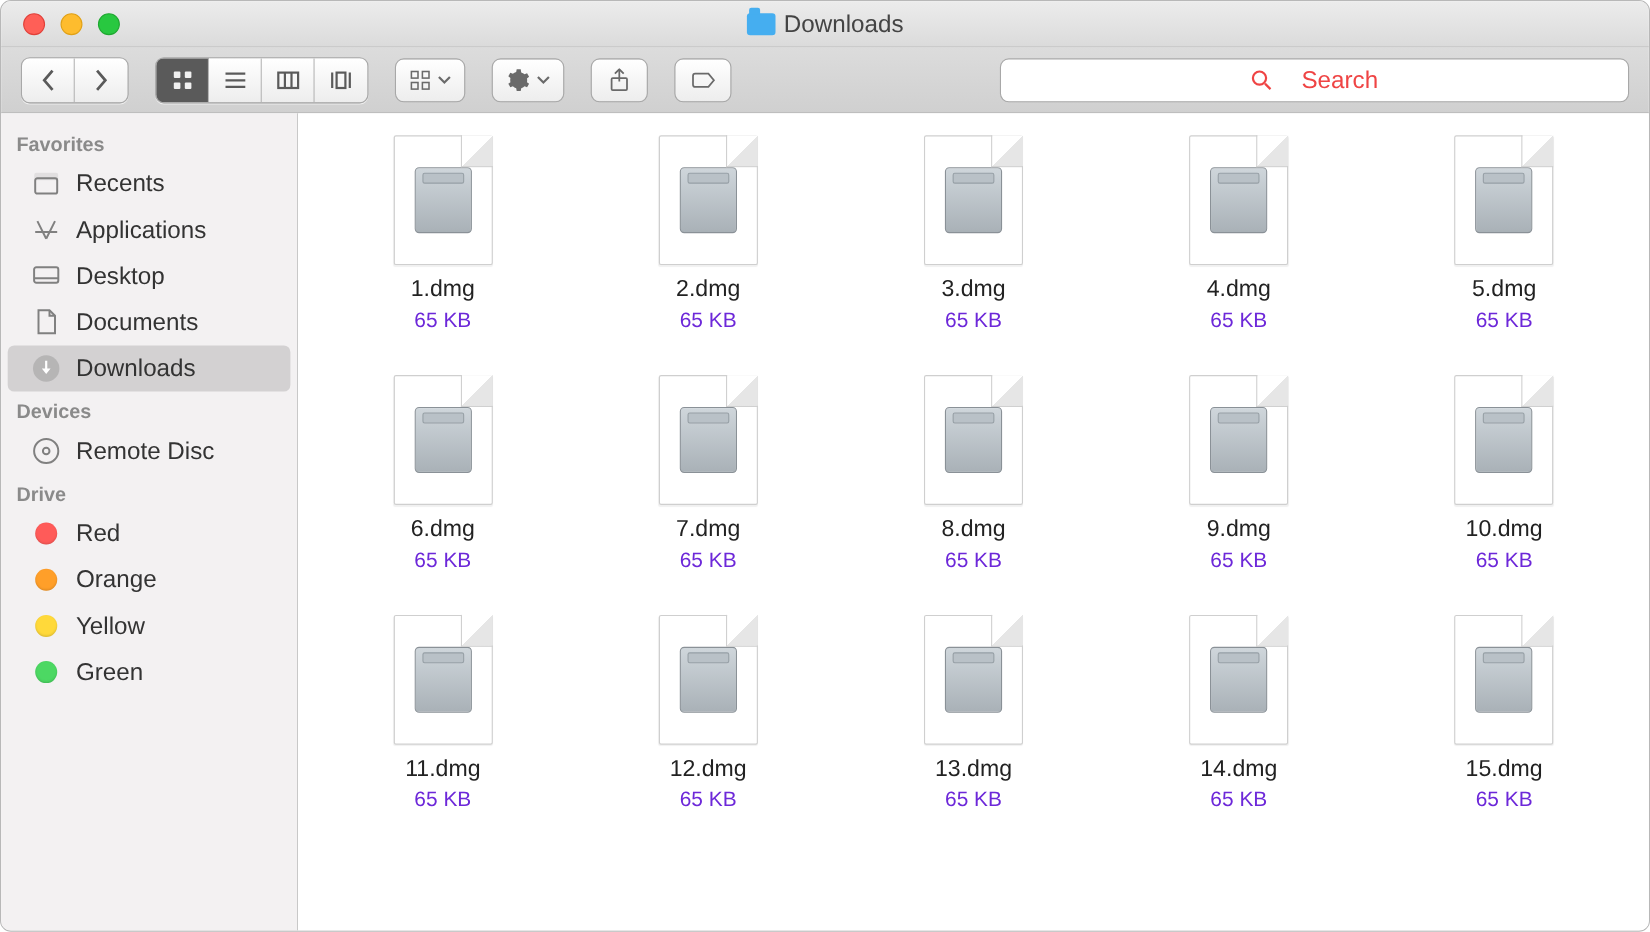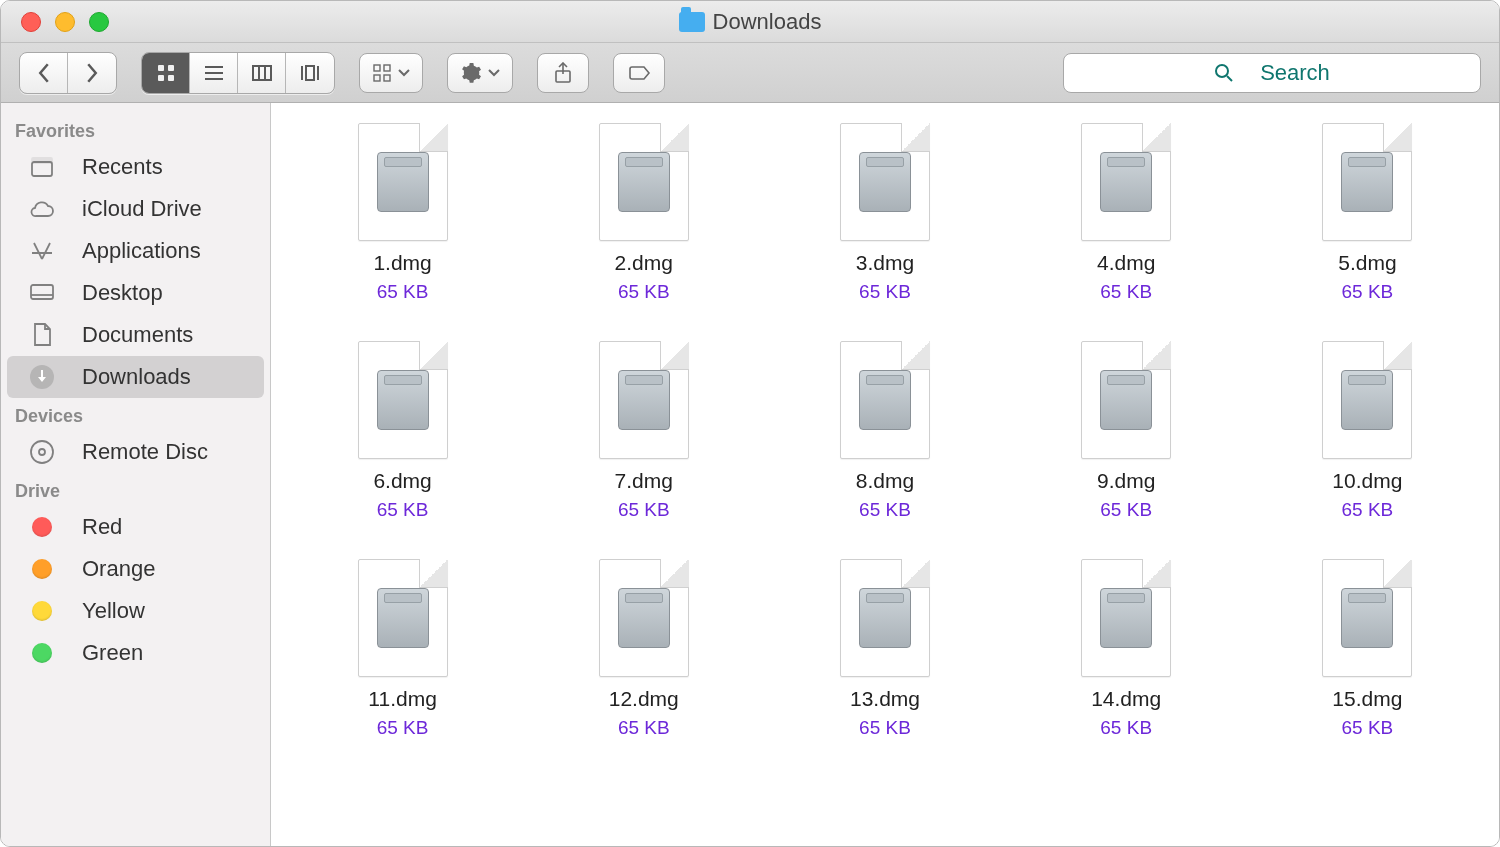--- a/index.html
+++ b/index.html
@@ -86,23 +86,23 @@
     display:flex;align-items:center;justify-content:center;
     color:#6a6a6a;
     padding:0 12px;
     gap:6px;
   }
   .toolbar .spacer{flex:1;}
   .search {
     border:1px solid #a8a8a8;
     border-radius:8px;
     background:#fff;
-    height:40px; width:418px;
+    height:40px; width:572px;
     display:flex; align-items:center; justify-content:center;
-    color:#0f766e; gap:26px; font-size:22px;
+    color:#ef4444; gap:26px; font-size:22px;
   }
   svg { display:block; }
 
   
   .body {
     display:flex;
     height: calc(100% - 42px - 60px);
   }
   .sidebar {
     width: 270px;
@@ -110,21 +110,21 @@
     border-right:1px solid #c8c8c8;
     overflow:hidden;
     padding-top:10px;
   }
   .side-head {
     color:#8a8a8a; font-size:18px;
     padding: 8px 14px 4px 14px;
     font-weight: bold;
   }
   .side-item {
-    display:flex; align-items:center; gap:25px;
+    display:flex; align-items:center; gap:12px;
     padding: 8px 10px 8px 20px;
     font-size:22px; color:#333;
     border-radius:6px;
     margin: 0 6px;
   }
   .side-item.active{
     background:#d3d1d2;
   }
   .side-item .icon{
     width:30px; display:flex; justify-content:center; color:#808080;
@@ -296,28 +296,20 @@
         <span class="icon">
           <svg width="26" height="22" viewBox="0 0 26 22" fill="none" stroke="currentColor" stroke-width="1.8">
             <rect x="3" y="6" width="20" height="14" rx="2"></rect>
             <rect x="3" y="2" width="20" height="5" rx="1" fill="currentColor" opacity=".15"></rect>
           </svg>
         </span>
         <span>Recents</span>
       </div>
       <div class="side-item">
         <span class="icon">
-          <svg width="28" height="20" viewBox="0 0 28 20" fill="none" stroke="currentColor" stroke-width="1.8">
-            <path d="M8 17h12a5 5 0 000-10 7 7 0 00-13 2 4 4 0 001 8z"></path>
-          </svg>
-        </span>
-        <span>iCloud Drive</span>
-      </div>
-      <div class="side-item">
-        <span class="icon">
           <svg width="26" height="24" viewBox="0 0 26 24" fill="none" stroke="currentColor" stroke-width="1.8">
             <path d="M5 4l8 16M21 4l-8 16M3 14h20"></path>
           </svg>
         </span>
         <span>Applications</span>
       </div>
       <div class="side-item">
         <span class="icon">
           <svg width="26" height="20" viewBox="0 0 26 20" fill="none" stroke="currentColor" stroke-width="1.8">
             <rect x="2" y="2" width="22" height="14" rx="2"></rect>

